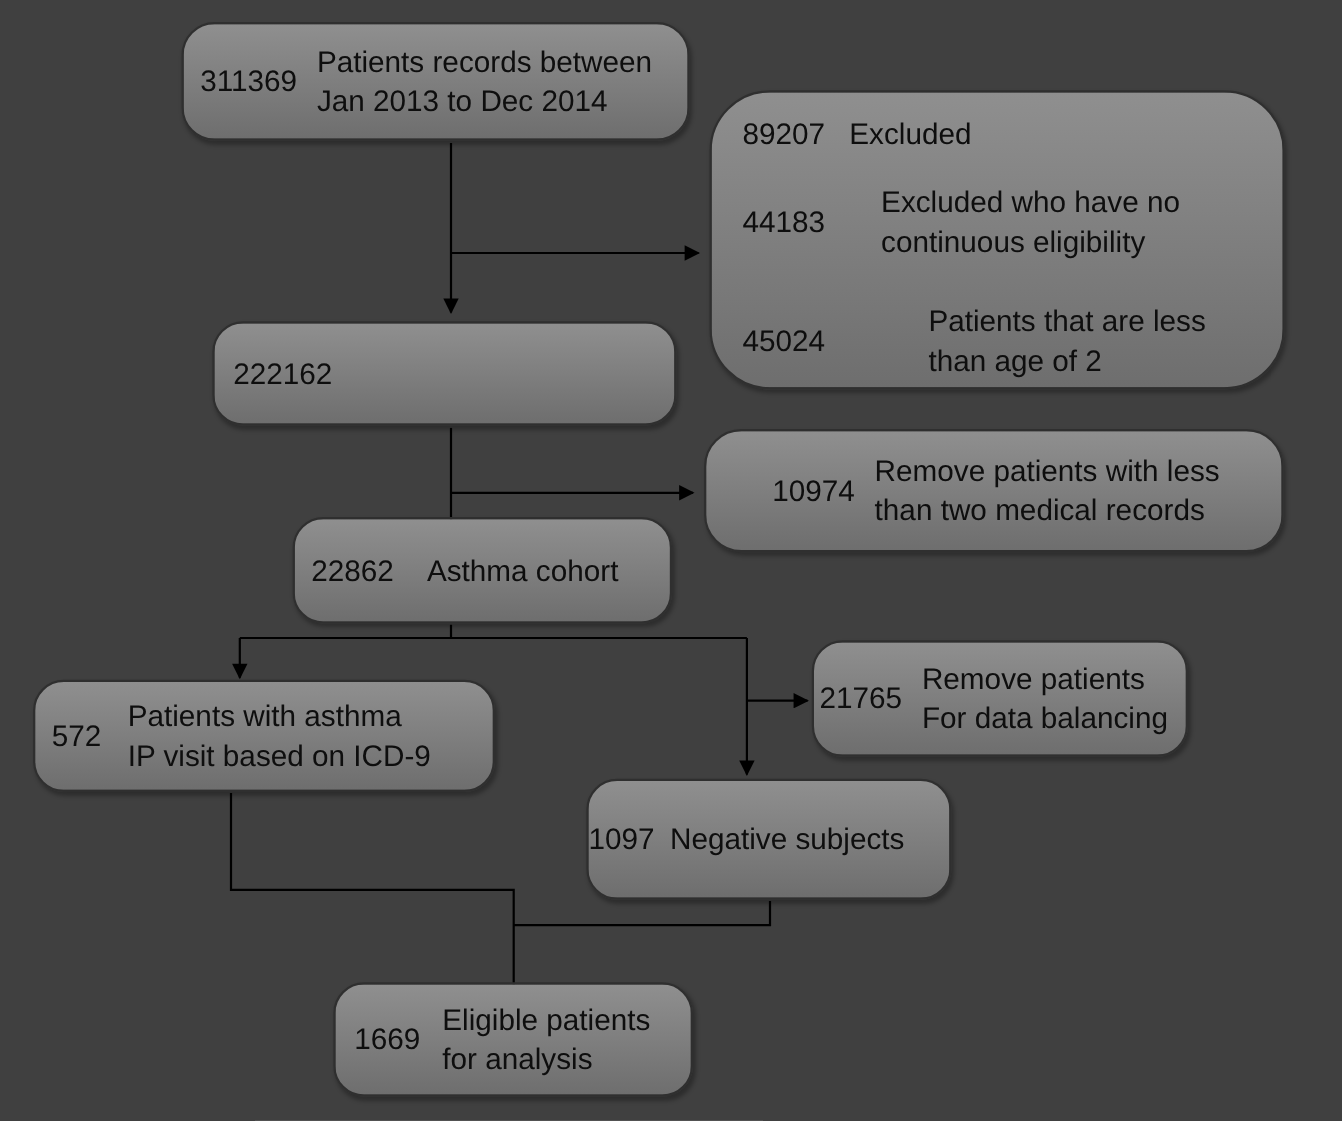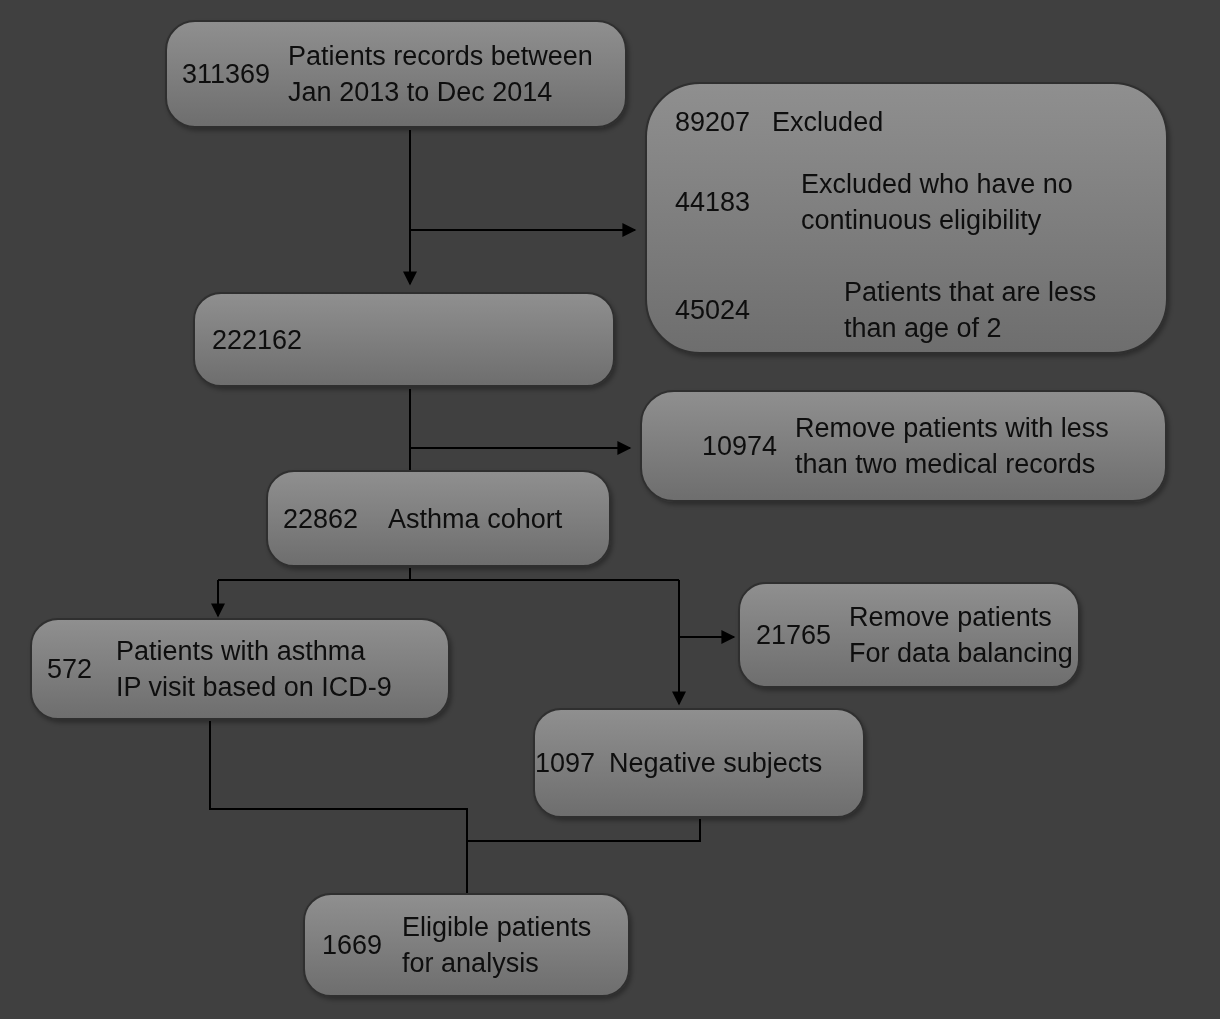--- a/index.html
+++ b/index.html
@@ -37,21 +37,21 @@
   .count { white-space: nowrap; }
   .label div { white-space: nowrap; }
 
   
   .n-records   { left: 165px; top: 20px;  width: 462px; height: 108px; padding-left: 15px; gap: 18px; border-radius: 30px; }
   .n-excluded  { left: 645px; top: 82px;  width: 523px; height: 272px; display: block; padding: 20px 0 0 28px; border-radius: 55px; }
   .n-eligible  { left: 193px; top: 292px; width: 422px; height: 95px;  padding-left: 17px; gap: 12px; }
   .n-remove2   { left: 640px; top: 390px; width: 527px; height: 112px; padding-left: 60px; gap: 18px; border-radius: 34px; }
   .n-asthma    { left: 250px; top: 470px; width: 345px; height: 97px;  padding-left: 15px; gap: 30px; margin-left: 16px; }
   .n-572       { left: 30px;  top: 618px; width: 420px; height: 102px; padding-left: 15px; gap: 24px; }
-  .n-21765     { left: 738px; top: 582px; width: 342px; height: 106px; padding-left: 16px; gap: 18px; }
+  .n-21765     { left: 738px; top: 582px; width: 342px; height: 106px; padding-left: 5px; gap: 18px; }
   .n-1097      { left: 533px; top: 708px; width: 332px; height: 110px; padding-left: 0; gap: 14px; }
   .n-1669      { left: 303px; top: 893px; width: 327px; height: 104px; padding-left: 17px; gap: 20px; }
 
   
   .ex-header { display: flex; gap: 22px; }
   .ex-row    { display: flex; align-items: center; }
   .ex-row .count { width: 106px; }
   .ex-row .label { margin-left: 20px; }
   .ex-row-1  { margin-top: 26px; }
   .ex-row-2  { margin-top: 36px; gap: 43px; }

